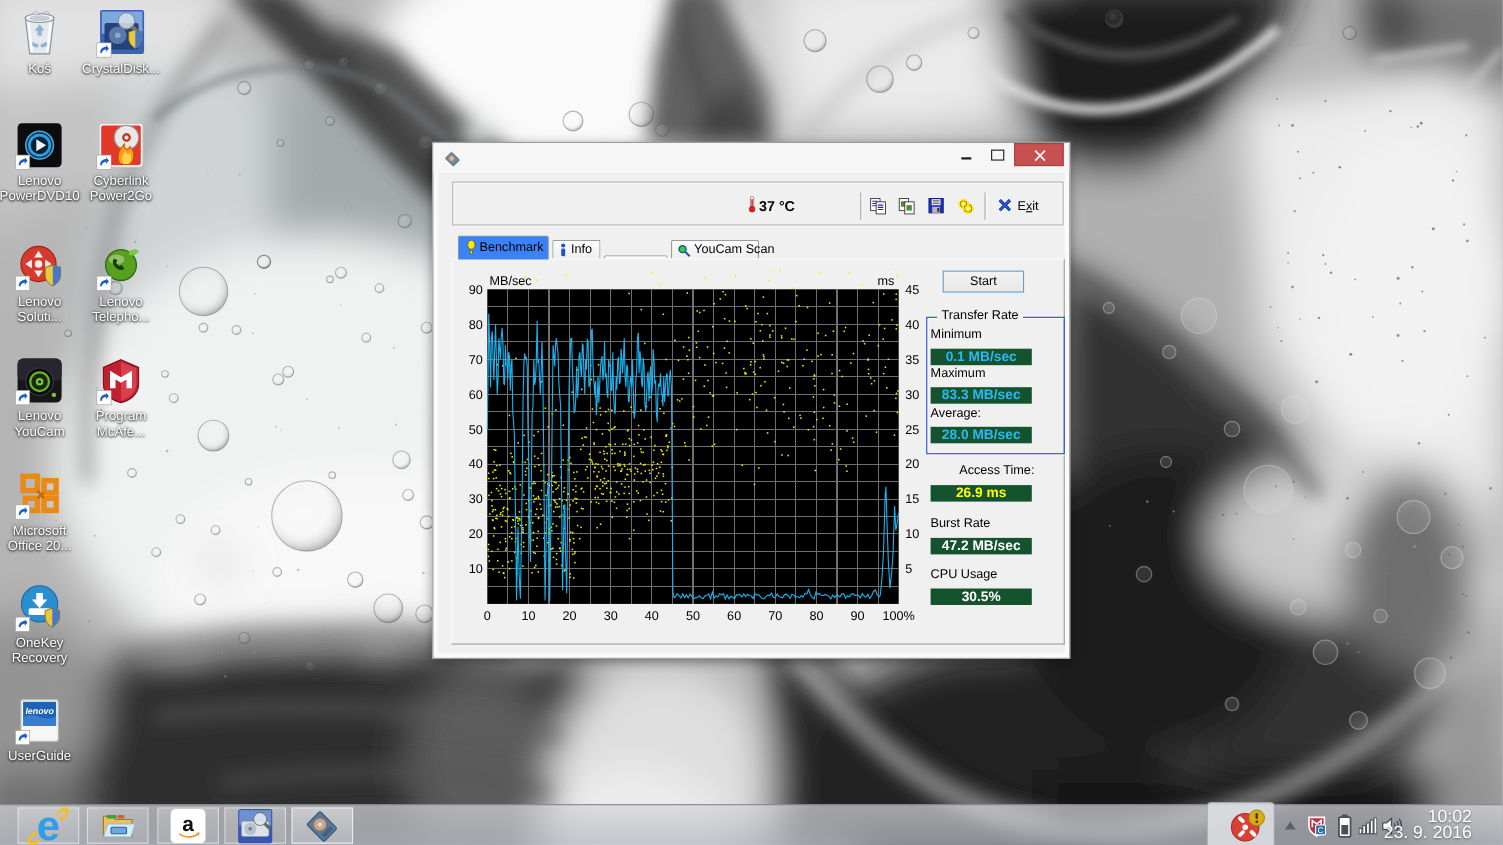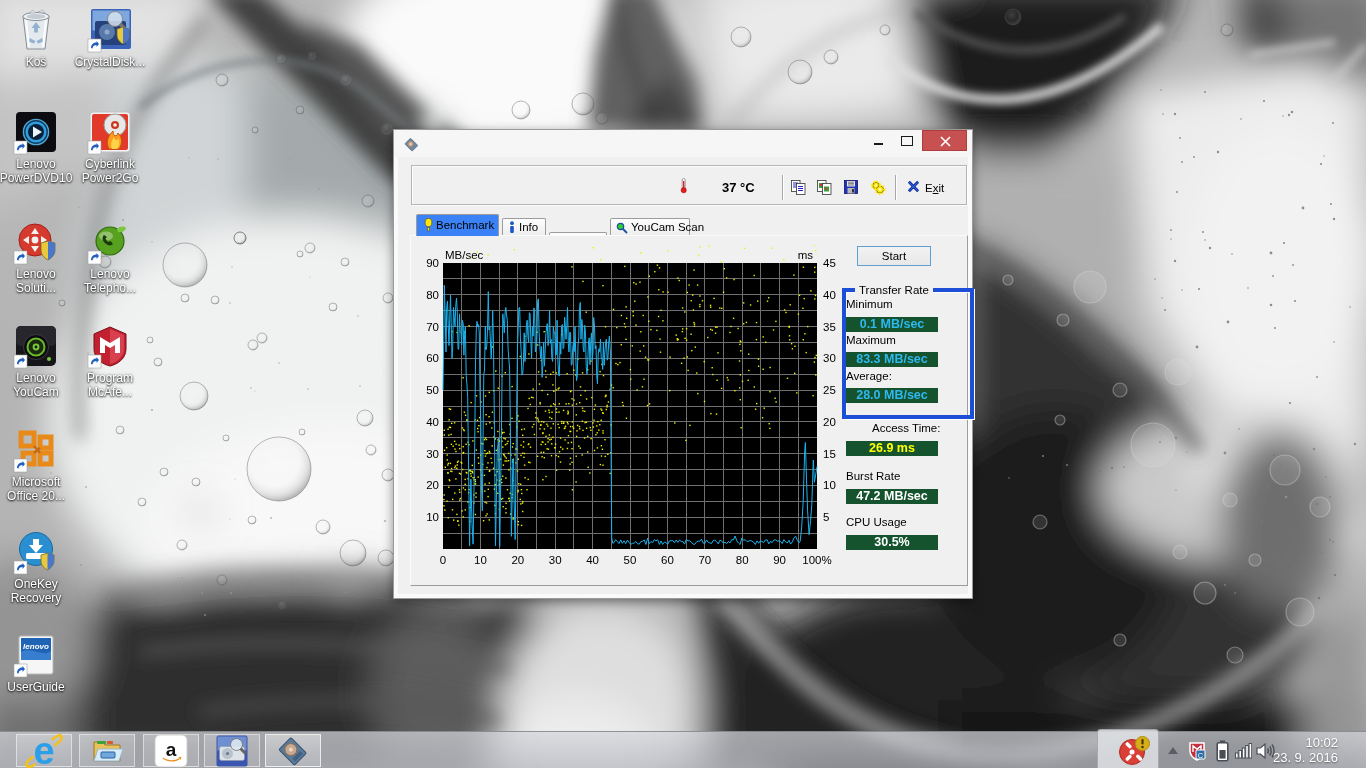--- a/index.html
+++ b/index.html
@@ -18,47 +18,47 @@
 .cb{float:left;width:29px;height:21px;position:relative;}
 #closeb{width:45px;background:#c75050;border:1px solid #b13c3c;box-sizing:border-box;}
 #tico{position:absolute;left:10px;top:7px;width:15px;height:15px;}
 
 .etch{border:1px solid #b5b5b5;box-shadow:1px 1px 0 #fdfdfd,inset 1px 1px 0 #fdfdfd;}
 #gb1{position:absolute;left:17px;top:35px;width:554px;height:38px;}
 #combo{position:absolute;left:27px;top:47px;width:233px;height:20px;background:linear-gradient(#f5f5f5,#e8e8e8);
  border:1px solid #a7a7a7;box-sizing:border-box;font-size:11.5px;color:#111;}
 #combo .ct{position:absolute;left:7px;top:3px;white-space:pre;}
 
-#temp{position:absolute;left:296px;top:50px;font-size:13px;font-weight:bold;color:#000;margin-left:32px;}
+#temp{position:absolute;left:296px;top:50px;font-size:13px;font-weight:bold;color:#000;}
 .tbi{position:absolute;top:49px;width:17px;height:17px;}
 .tsep{position:absolute;top:45px;width:1px;height:25px;background:#a8a8a8;box-shadow:1px 0 0 #fff;}
 #exitt{position:absolute;left:531px;top:52px;font-size:11.5px;color:#000;}
 
 .tab{position:absolute;box-sizing:border-box;white-space:nowrap;background:linear-gradient(#fdfdfd,#ededed);
  border:1px solid #9c9c9c;border-bottom:none;border-radius:2px 2px 0 0;font-size:11.5px;color:#000;}
 #tabpage{position:absolute;left:16px;top:105px;width:558px;height:351px;background:#f0f0f0;
  border:1px solid;border-color:#fbfbfb #9c9c9c #9c9c9c #fbfbfb;box-sizing:border-box;}
 
 #startb{position:absolute;left:463px;top:116px;width:74px;height:20px;box-sizing:border-box;
  border:1px solid #5e9fd4;background:linear-gradient(#f2f2f2,#e8e8e8);font-size:11.5px;text-align:center;line-height:18px;color:#000;}
-.gbx{position:absolute;border:4px solid #1d4ed8;box-shadow:1px 1px 0 #fdfdfd,inset 1px 1px 0 #fdfdfd;}
+.gbx{position:absolute;border:1px solid #1d4ed8;box-shadow:1px 1px 0 #fdfdfd,inset 1px 1px 0 #fdfdfd;}
 .lbl{position:absolute;font-size:11.5px;color:#000;}
 .vbox{position:absolute;width:92px;height:15px;background:#14532d;text-align:center;
  font-size:12.5px;font-weight:bold;line-height:15px;}
 .cy{color:#2eb8f0;} .ye{color:#ffff00;} .wh{color:#ffffff;}
 
 #tbar{position:absolute;left:0;top:731px;width:1366px;height:37px;
  background:linear-gradient(rgba(212,214,219,.72),rgba(180,183,191,.72));
  border-top:1px solid rgba(130,132,138,.8);box-sizing:border-box;}
 .tbtn{position:absolute;top:2px;width:56px;height:33px;box-sizing:border-box;
  border:1px solid rgba(255,255,255,.5);background:linear-gradient(rgba(255,255,255,.22),rgba(225,228,233,.14));}
 .tbtn svg{position:absolute;left:50%;top:50%;transform:translate(-50%,-50%);}
 #hdtbtn{border:1px solid rgba(255,255,255,.7);background:linear-gradient(rgba(255,255,255,.42),rgba(218,222,228,.3));}
 #tray{position:absolute;right:0;top:0;height:37px;}
-#clock{position:absolute;right:28px;top:3px;text-align:right;white-space:nowrap;color:#fff;font-size:13px;line-height:15px;
+#clock{position:absolute;right:28px;top:3px;text-align:right;white-space:nowrap;color:#fff;font-size:16px;line-height:15px;
  text-shadow:0 1px 2px rgba(60,60,60,.7);}
 </style></head>
 <body>
 
 <svg id="desk" width="1366" height="768" viewBox="0 0 1366 768" preserveAspectRatio="none">
 <defs>
 <filter id="b20" x="-30%" y="-30%" width="160%" height="160%">
         <feGaussianBlur stdDeviation="18"></feGaussianBlur>
       </filter>
 <filter id="b10" x="-30%" y="-30%" width="160%" height="160%">

